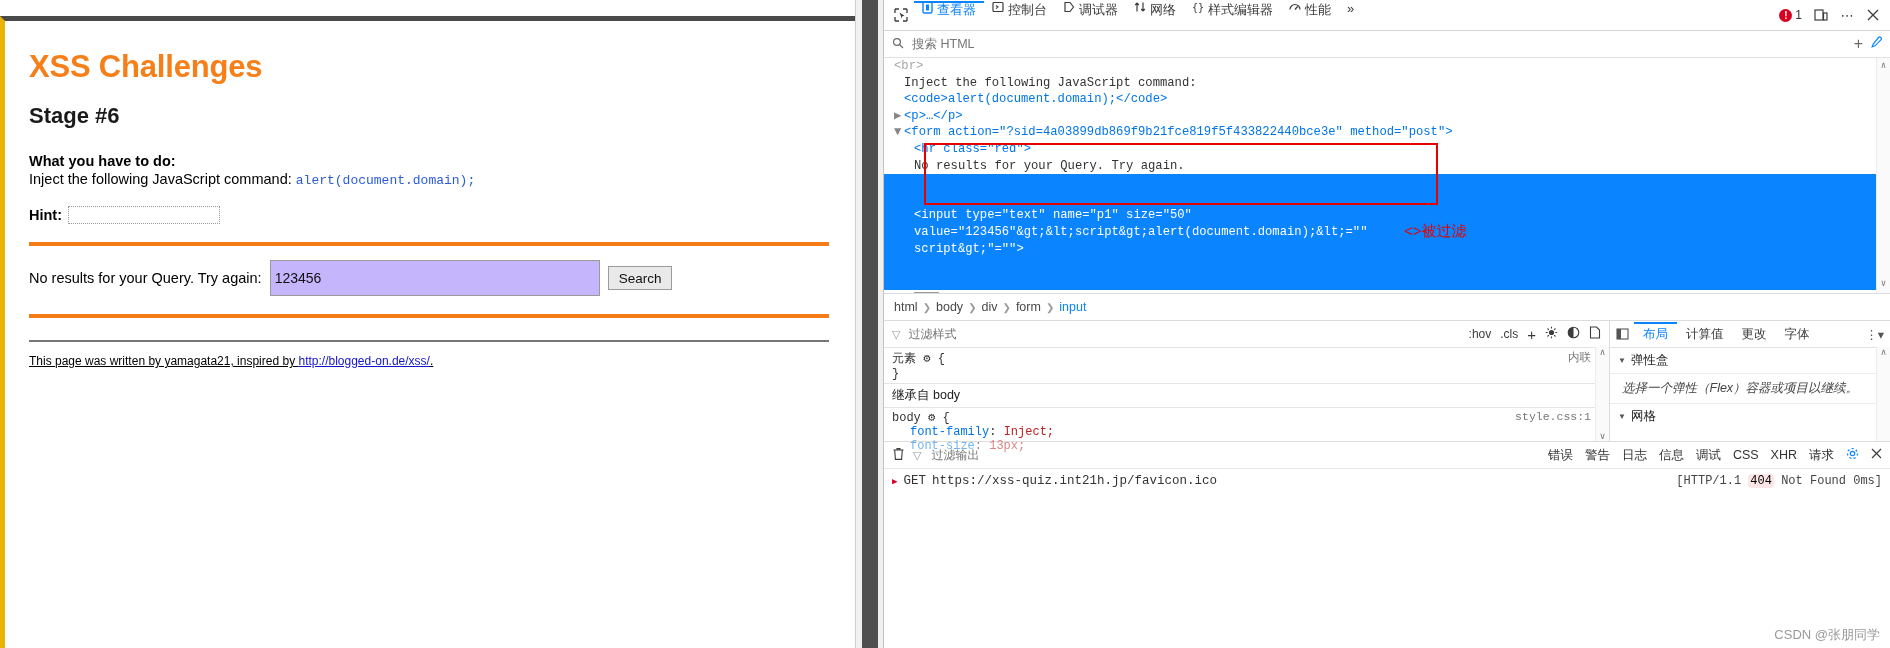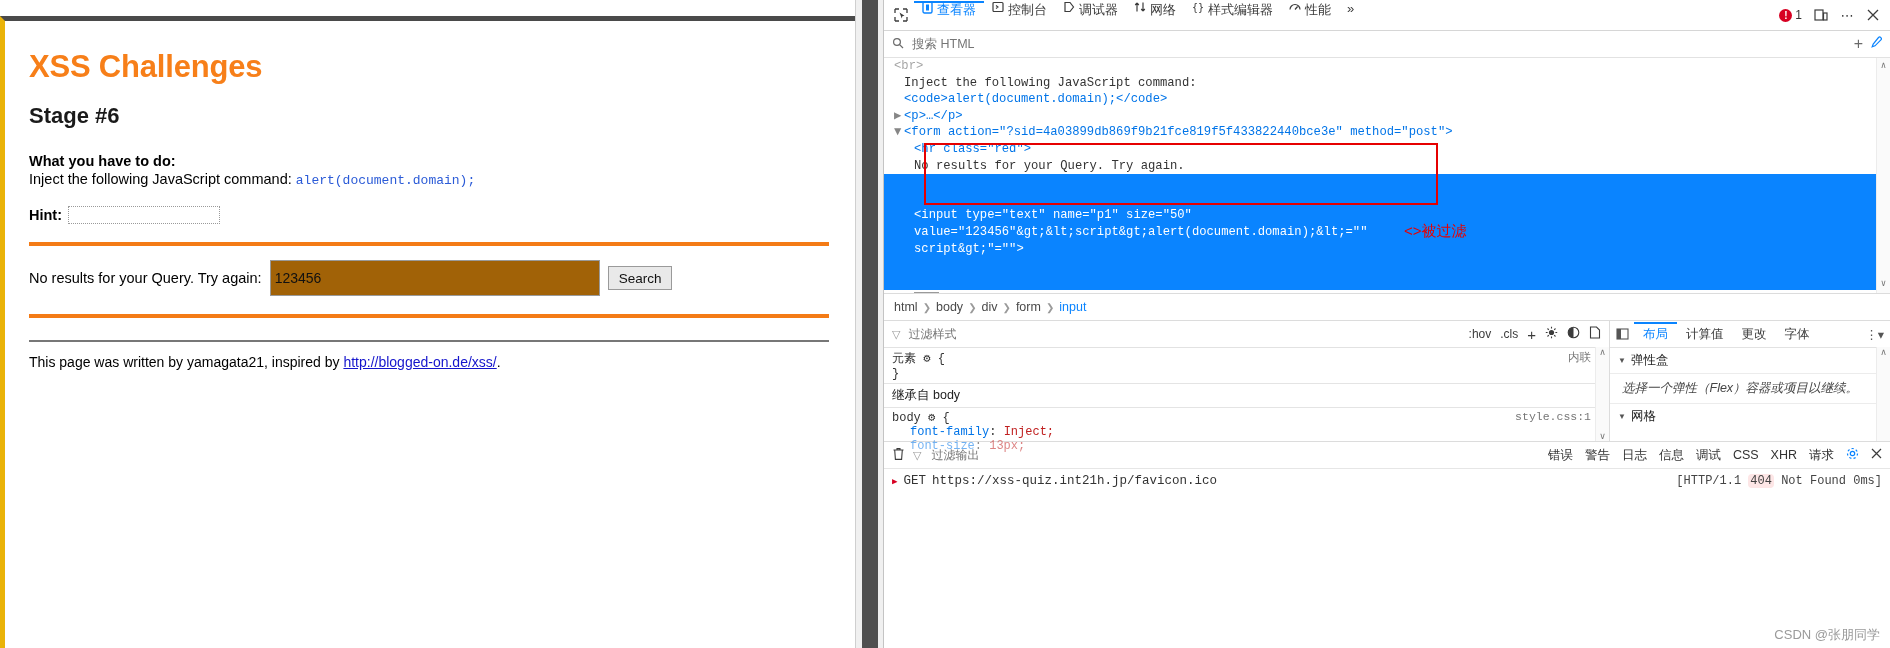--- a/index.html
+++ b/index.html
@@ -19,26 +19,26 @@
   .stage{font-size:22px;font-weight:bold;margin:18px 0 0 0;color:#1a1a1a;}
   .what-label{font-size:14.5px;font-weight:bold;margin:24px 0 2px 0;}
   .inject-line{font-size:14.5px;margin:0;}
   .code-blue{color:#2b5bd7;font-family:"Liberation Mono","DejaVu Sans Mono",monospace;font-size:13px;}
   .hint-row{display:flex;align-items:center;margin-top:18px;}
   .hint-label{font-size:14.5px;font-weight:bold;margin-right:6px;}
   .hint-box{width:150px;height:16px;border:1px dotted #9a9a9a;}
   hr.orange{border:none;border-top:4px solid #F47B16;margin:18px 0 0 0;width:800px;}
   .query-row{display:flex;align-items:center;margin-top:14px;}
   .query-text{font-size:14.5px;margin-right:8px;text-align:right;}
-  .query-input{width:330px;height:22px;border:1px solid #9a9a9a;background:#a16207;
+  .query-input{width:330px;height:22px;border:1px solid #9a9a9a;background:#c4b5fd;
     font-family:"Liberation Sans",sans-serif;font-size:14px;padding:17px 4px;box-sizing:border-box;color:#111;}
   .search-btn{margin-left:8px;height:24px;padding:0 10px;border:1px solid #9a9a9a;
     background:#e9e9e9;font-family:"Liberation Sans",sans-serif;font-size:13.5px;cursor:pointer;color:#111;}
   hr.grey{border:none;border-top:2px solid #777;margin:22px 0 0 0;width:800px;}
-  .footer-line{font-size:14px;margin-top:12px;}
+  .footer-line{font-size:12px;margin-top:12px;text-decoration:underline;}
   .footer-line a{color:#1414cc;text-decoration:underline;}
 
   
   .page-scroll{position:absolute;left:855px;top:0;width:28px;height:648px;background:#f0f0f0;border-left:1px solid #cfcfcf;}
   .page-scroll .thumb{position:absolute;left:6px;top:0;width:16px;height:648px;background:#4f4f4f;}
 
   
   .devtools{position:absolute;left:883px;top:0;width:1007px;height:648px;background:#fff;
             border-left:1px solid #c4c4c4;box-sizing:border-box;
             font-family:"Liberation Sans","DejaVu Sans",sans-serif;}
@@ -107,21 +107,21 @@
 
   .console{border-top:1px solid #dcdcdc;height:auto;}
   .cbar{display:flex;align-items:center;height:26px;padding:0 8px;gap:8px;border-bottom:1px solid #e6e6e6;}
   .cbar input{border:none;outline:none;width:110px;font-size:12px;color:#777;background:transparent;
               font-family:"Liberation Sans",sans-serif;}
   .cfilters{margin-left:auto;display:flex;align-items:center;gap:12px;font-size:12.5px;color:#333;}
   .crow{display:flex;align-items:center;height:24px;padding:0 8px;gap:6px;
         font-family:"Liberation Mono","DejaVu Sans Mono",monospace;font-size:12.5px;color:#333;}
   .arrow{color:#d70022;font-size:9px;}
   .cright{margin-left:auto;color:#444;font-size:12px;}
-  .c404{color:#404040;background:#fde6e6;border-radius:4px;padding:0 2px;}
+  .c404{color:#000000;background:#fde6e6;border-radius:4px;padding:0 2px;}
 
   .watermark{position:absolute;right:10px;bottom:4px;color:#9a9a9a;font-size:13px;
              font-family:"Liberation Sans",sans-serif;}
 </style>
 </head>
 <body>
 
 <div class="screen">
 
   <div class="page-pane">

